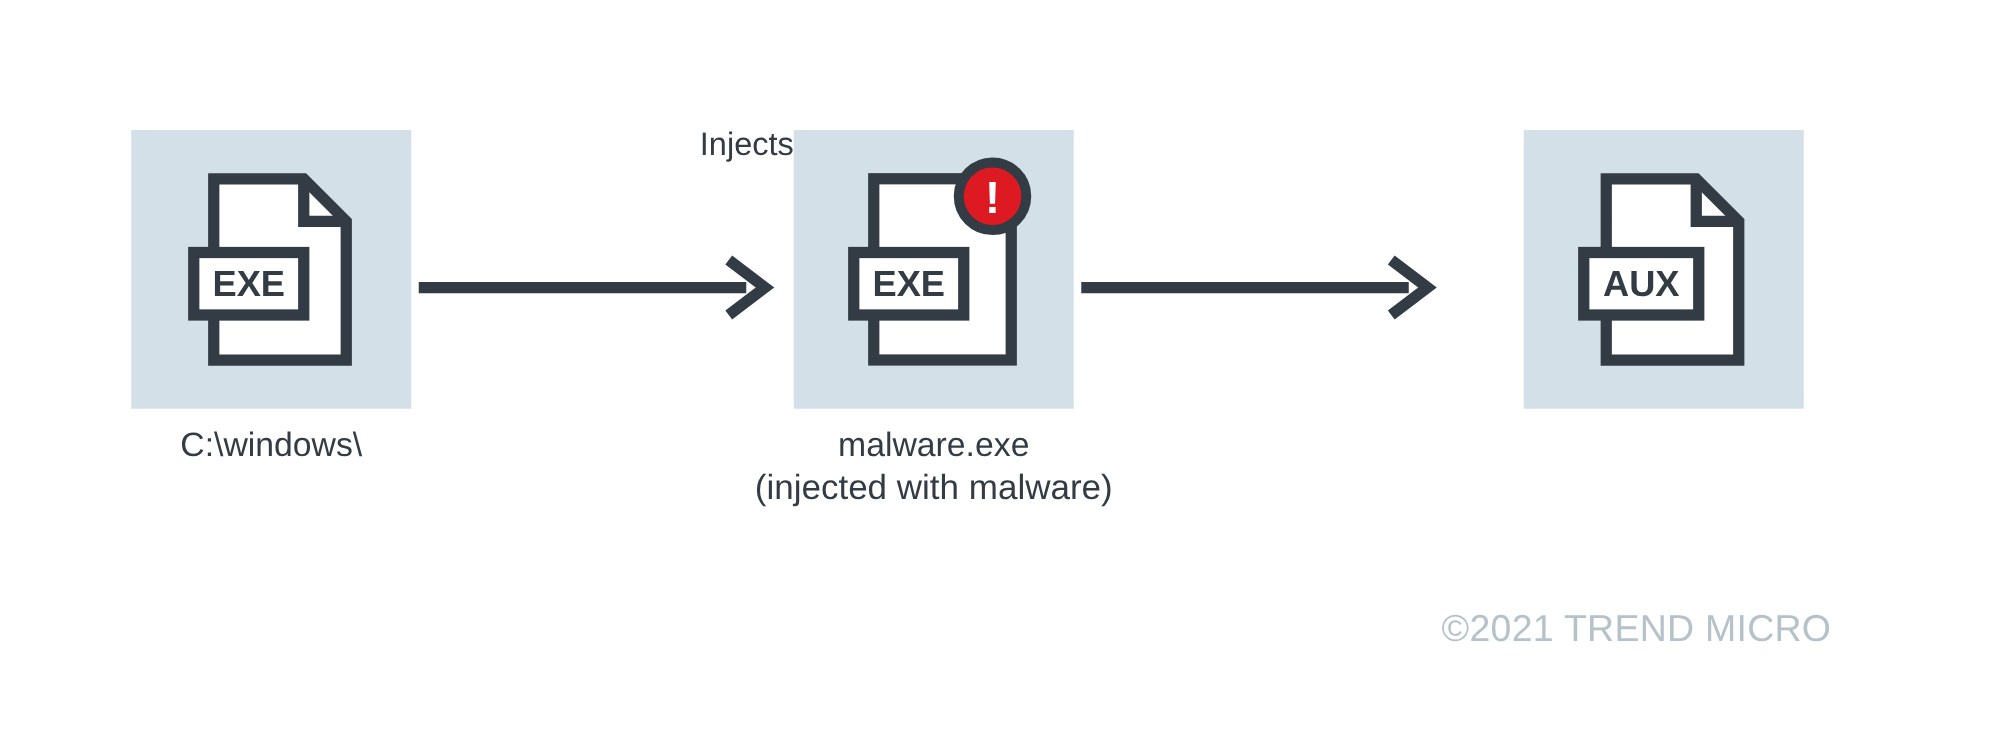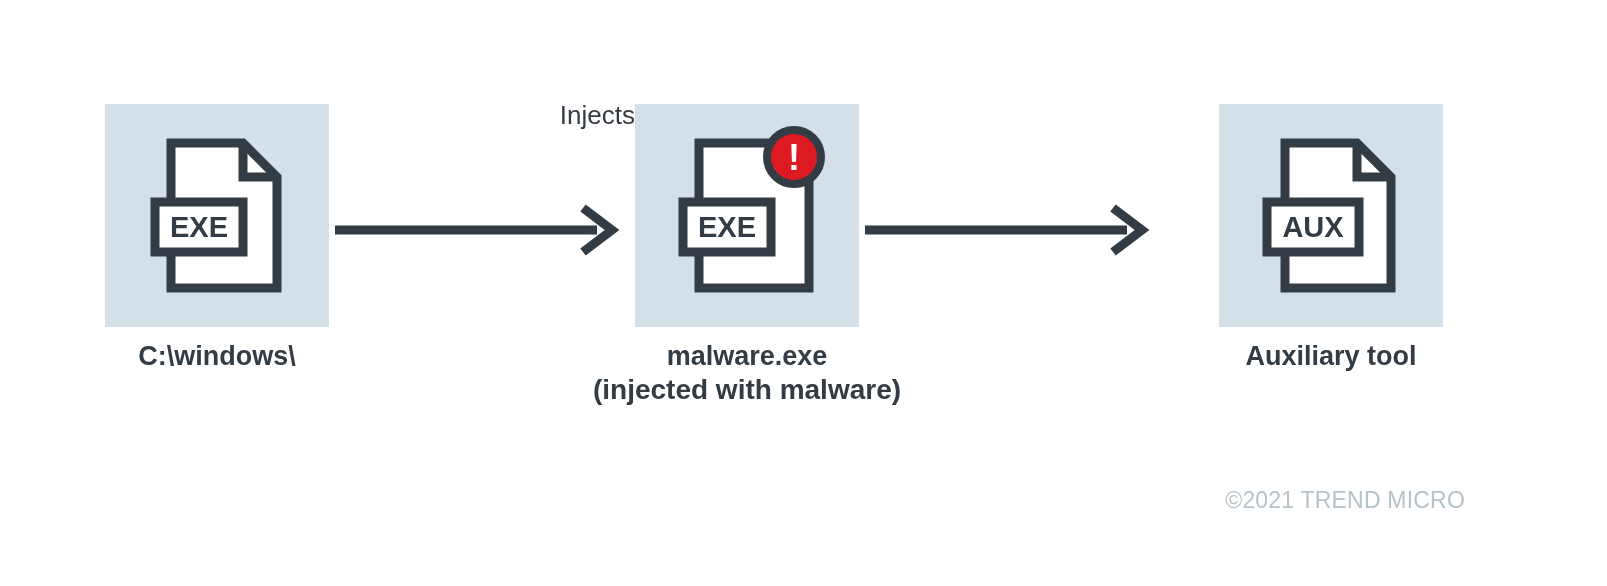--- a/index.html
+++ b/index.html
@@ -40,21 +40,20 @@
     width: 224px;
     height: 223px;
   }
 
   .caption {
     position: absolute;
     top: 236px;
     width: 224px;
     text-align: center;
     line-height: 1.22;
-    font-weight: bold;
   }
   .caption .line1 {
     display: block;
     font-size: 27px;
     color: #333c44;
     white-space: pre;
   }
   .caption .line2 {
     display: block;
     font-size: 27px;
@@ -99,21 +98,21 @@
     color: #333c44;
     line-height: 1.22;
   }
   .connector-label .lbl-line { display: block; }
 
   
   #copyright {
     position: absolute;
     right: 142px;
     top: 487px;
-    font-size: 23px;
+    font-size: 30px;
     color: #b6c2c9;
     letter-spacing: 0.2px;
     white-space: pre;
   }
 </style>
 </head>
 <body>
 
 <div id="diagram">
 
@@ -174,20 +173,17 @@
 
   <div class="stage stage-3">
     <div class="panel">
       <svg class="panel-icon" viewBox="0 0 224 223">
         <path d="M66 39 L138 39 L172 73 L172 184 L66 184 Z" fill="#ffffff" stroke="#333c44" stroke-width="9" stroke-linejoin="miter"></path>
         <path d="M138 39 L138 73 L172 73" fill="none" stroke="#333c44" stroke-width="9" stroke-linejoin="miter"></path>
         <rect x="48" y="98" width="92" height="50" fill="#ffffff" stroke="#333c44" stroke-width="9"></rect>
         <text x="94" y="133" text-anchor="middle" font-family="Liberation Sans, sans-serif" font-size="29" font-weight="bold" fill="#333c44">AUX</text>
       </svg>
     </div>
-    <div class="caption">
-      <span class="line1">Auxiliary tool</span>
-    </div>
   </div>
 
   <div id="copyright">©2021 TREND MICRO</div>
 
 </div>
 
 </body></html>

